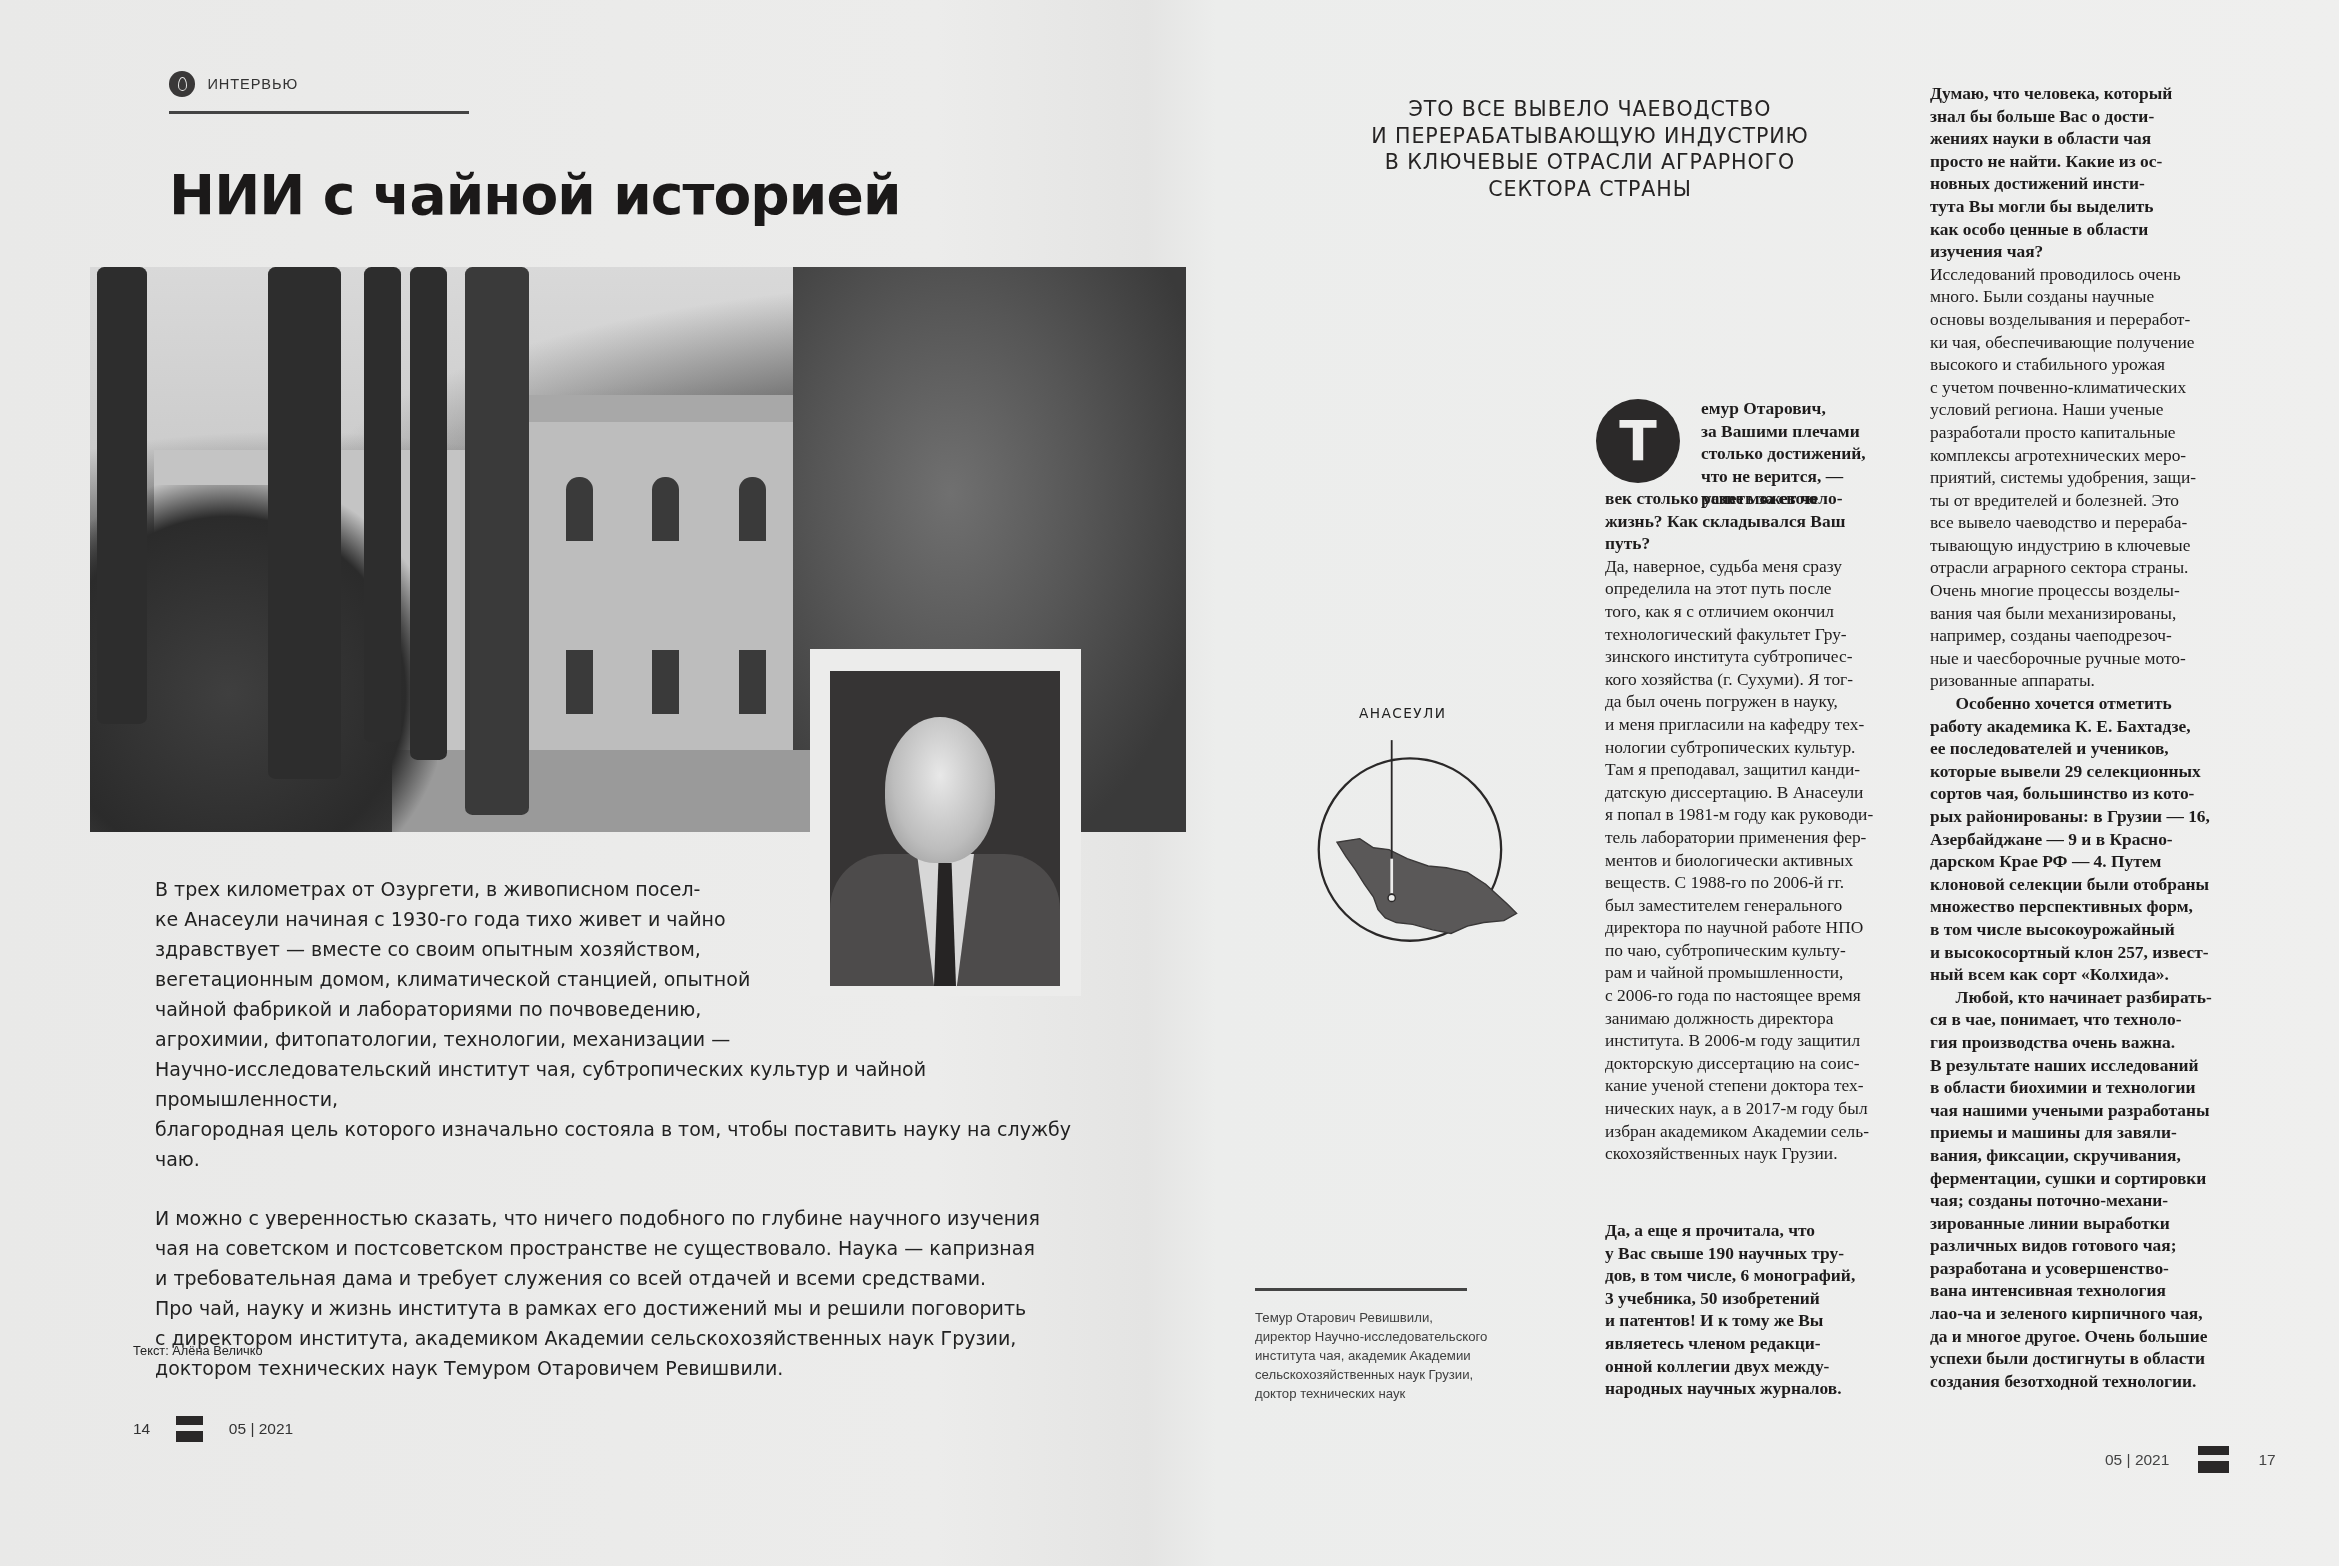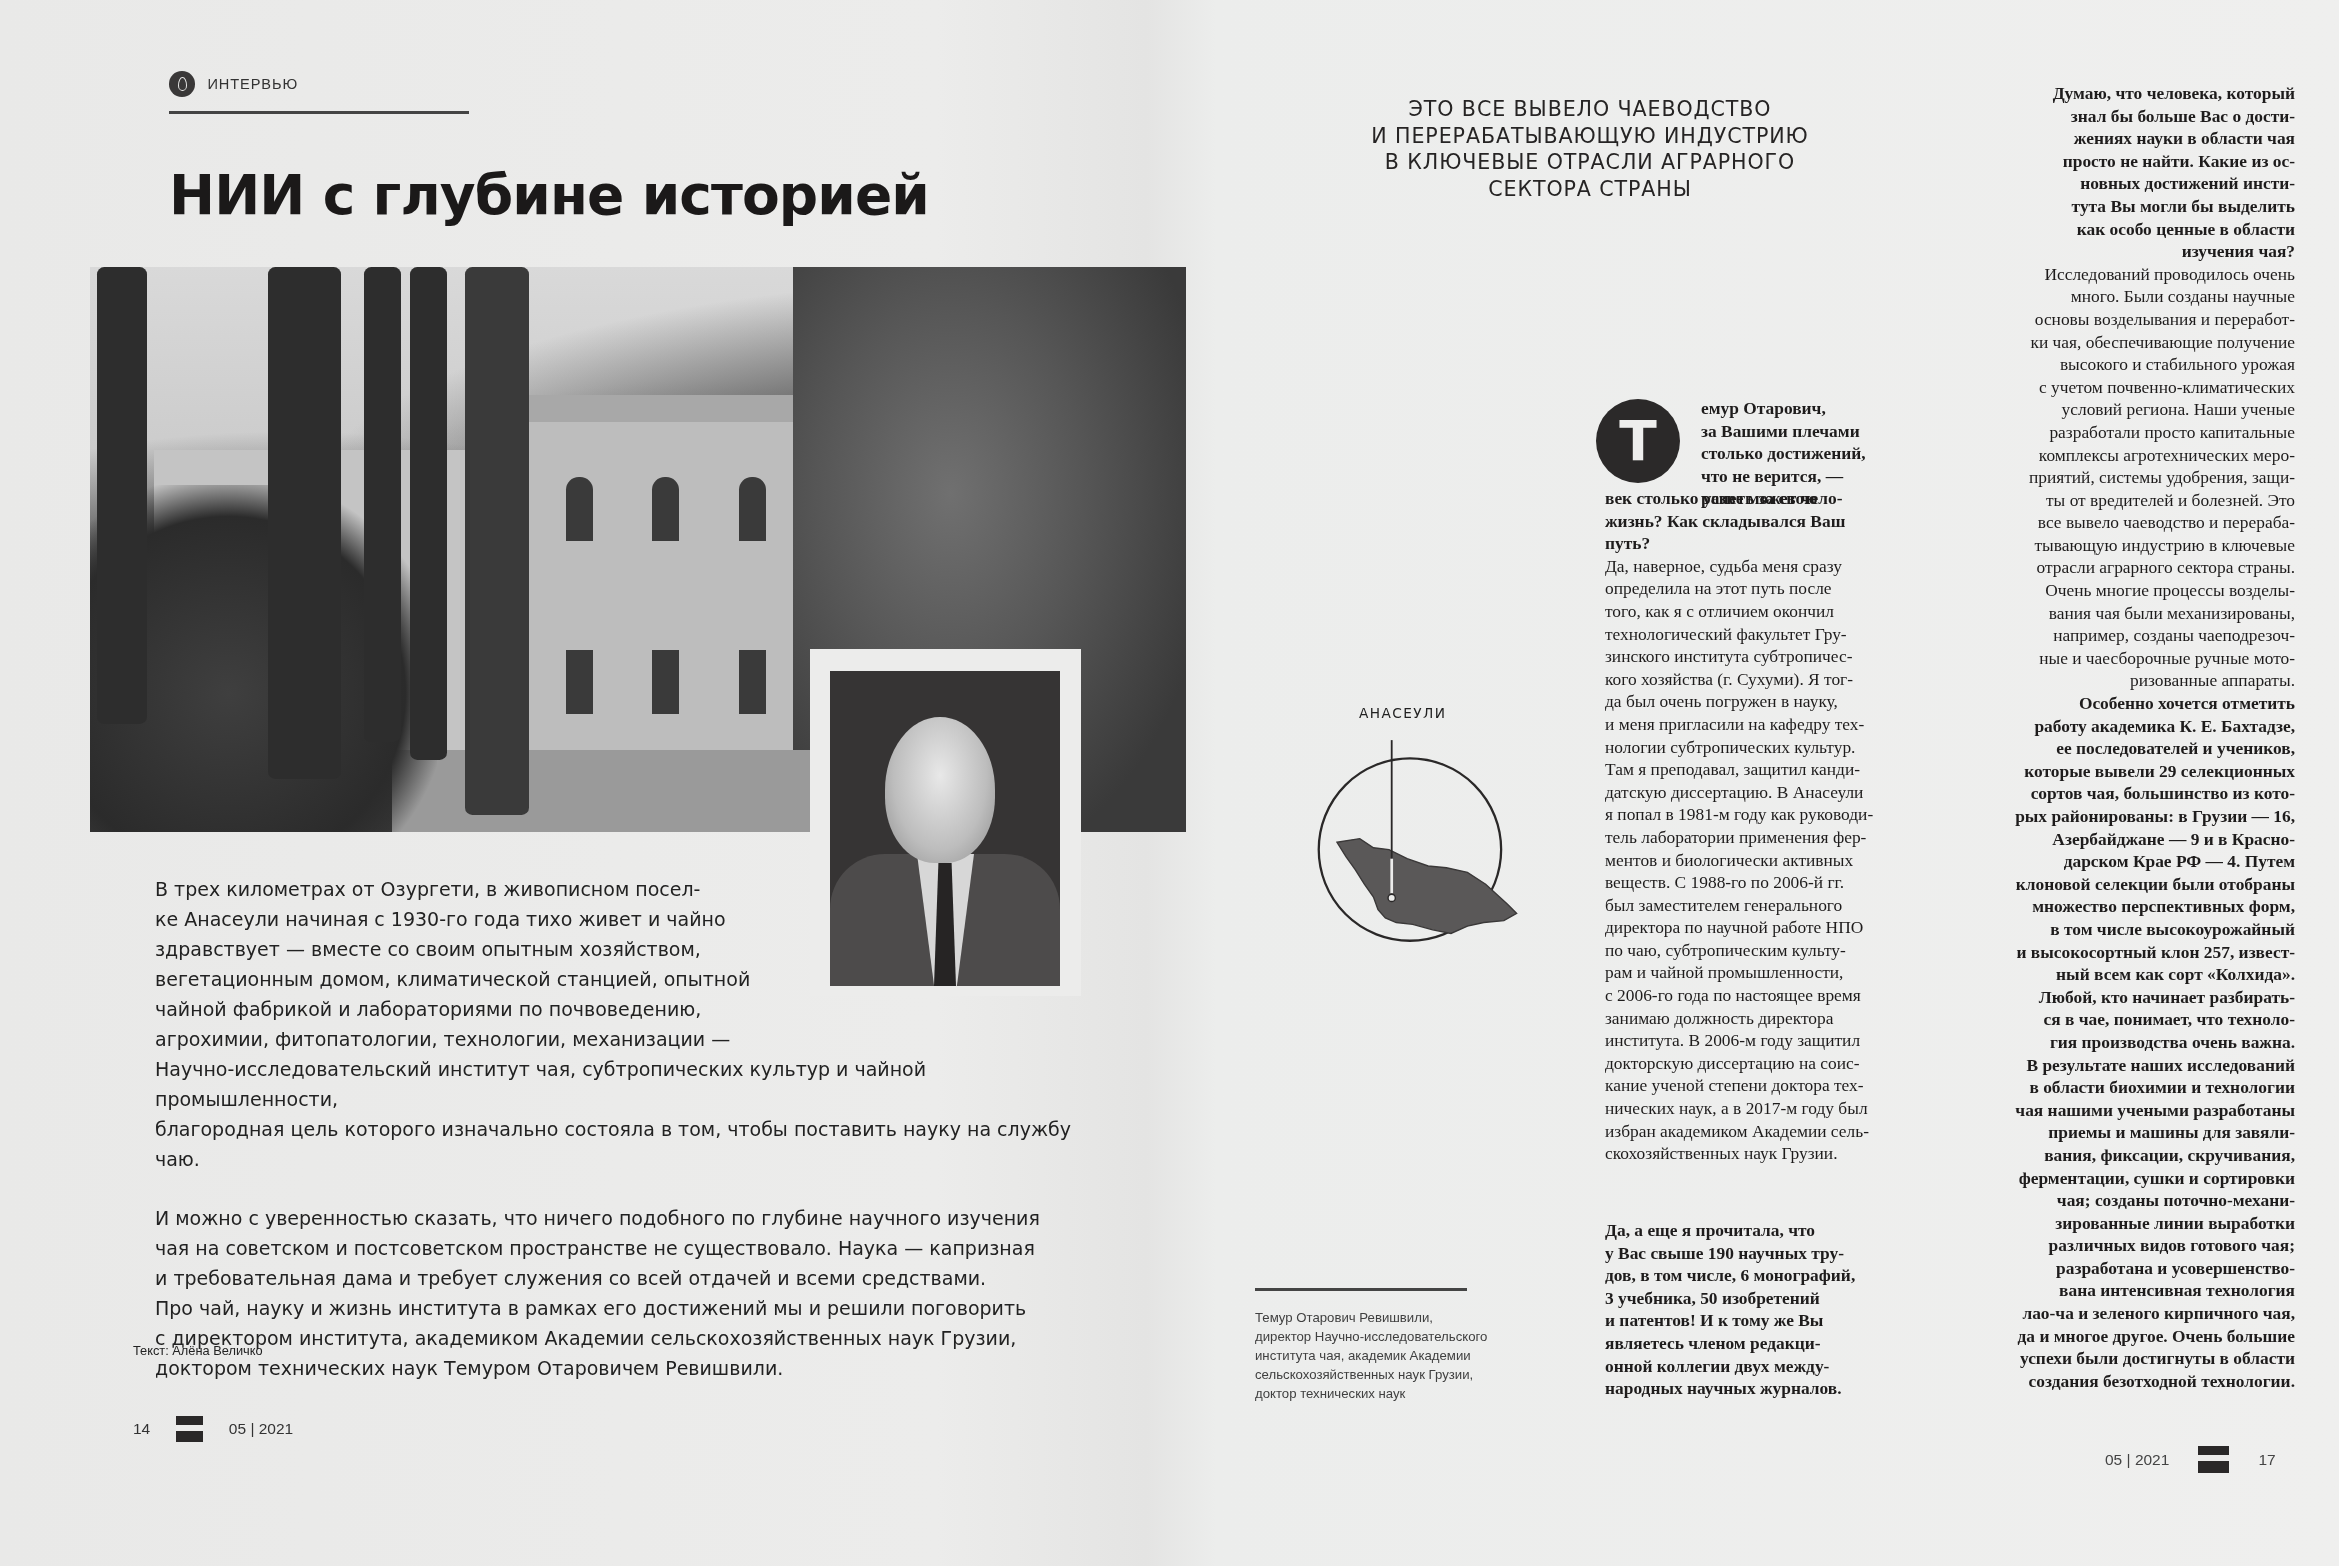--- a/index.html
+++ b/index.html
@@ -65,40 +65,40 @@
 
   .map-label { position: absolute; left: 1359px; top: 705px; font-family: "DejaVu Sans", sans-serif; font-size: 13.7px; letter-spacing: 1.4px; color: #222; }
   .map { position: absolute; left: 1305px; top: 731px; width: 219px; height: 228px; }
 
   .caption-rule { position: absolute; left: 1255px; top: 1288px; width: 212px; height: 2.7px; background: #444; }
   .caption { position: absolute; left: 1255px; top: 1308px; width: 292px; font-size: 13.2px; line-height: 19px; color: #404040; white-space: pre-line; }
 
   .col { position: absolute; font-family: "Liberation Serif", serif; font-size: 17.4px; line-height: 22.6px; color: #1e1c1c; }
   .col .q { font-weight: bold; white-space: pre-line; }
   .col .a { white-space: pre-line; }
-  .col-right { left: 1930px; top: 82px; width: 365px; text-align: right; }
+  .col-right { left: 1930px; top: 82px; width: 365px; }
 
   .dropcap { position: absolute; left: 1596px; top: 399px; width: 84px; height: 84px; border-radius: 50%; background: #2b2929; color: #eeeeed; font-family: "DejaVu Sans", sans-serif; font-weight: bold; font-size: 55px; line-height: 84px; text-align: center; }
   .mid-first { position: absolute; left: 1701px; top: 397px; width: 247px; }
   .mid-rest { position: absolute; left: 1605px; top: 487px; width: 338px; }
   .mid-q2 { position: absolute; left: 1605px; top: 1219px; width: 338px; }
 
   .indent { text-indent: 25.6px; font-weight: bold; }
   .folio-right { position: absolute; left: 2105px; top: 1446px; display: flex; align-items: center; gap: 29px; font-size: 15.5px; color: #444; }
 </style>
 </head>
 <body>
 
 <div class="page page-left">
   <div class="section-tag">
     <span class="section-icon"></span>
     <span class="section-label">ИНТЕРВЬЮ</span>
   </div>
   <div class="section-rule"></div>
-  <h1 class="headline">НИИ с глубине историей</h1>
+  <h1 class="headline">НИИ с чайной историей</h1>
 
   <div class="photo-main">
     <div class="wing"></div>
     <div class="building">
       <div class="win" style="left:37px;top:55px"></div>
       <div class="win" style="left:123px;top:55px"></div>
       <div class="win" style="left:210px;top:55px"></div>
       <div class="win" style="left:37px;top:228px;border-radius:0"></div>
       <div class="win" style="left:123px;top:228px;border-radius:0"></div>
       <div class="win" style="left:210px;top:228px;border-radius:0"></div>

